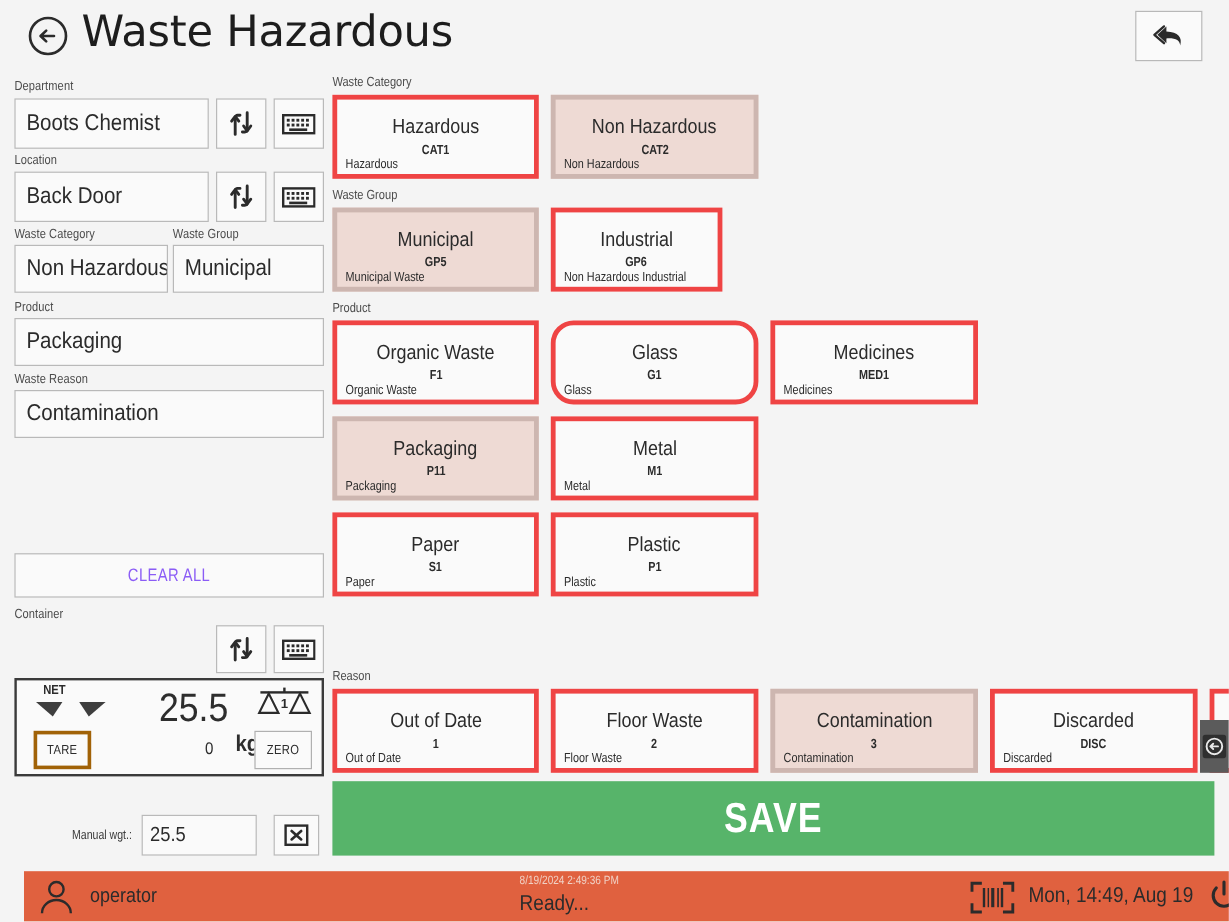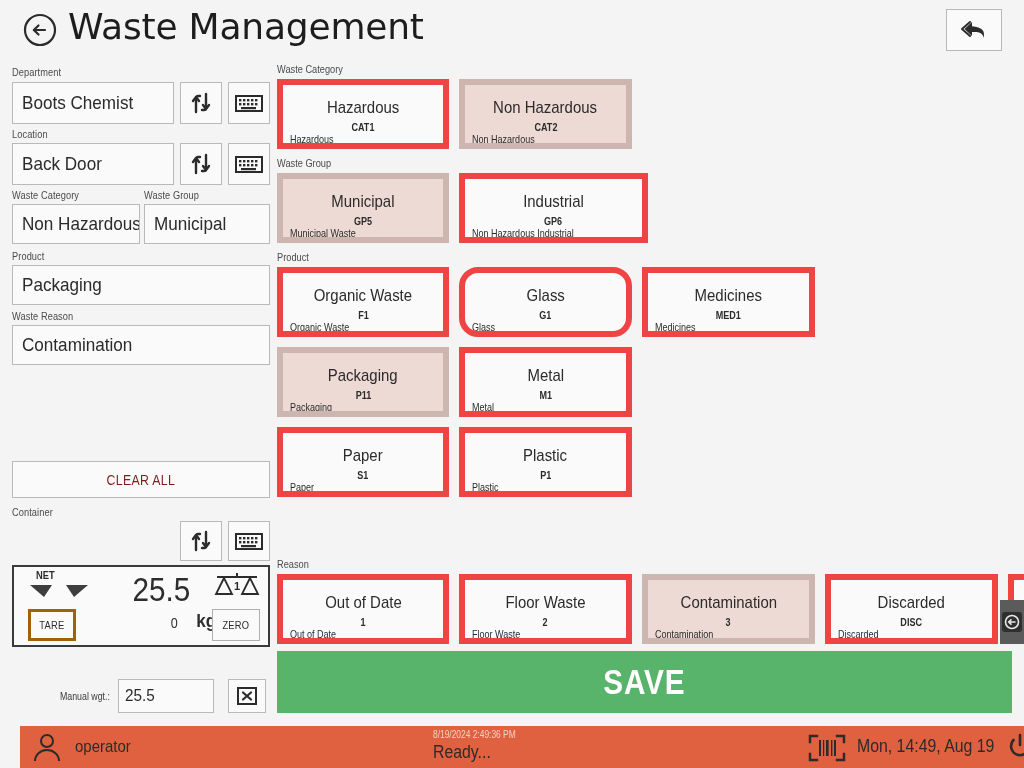--- a/index.html
+++ b/index.html
@@ -65,21 +65,21 @@
     background: #fafafa; border: 1px solid #b9b9b9;
     display: flex; align-items: center; justify-content: center;
     cursor: pointer;
   }
 
   
   #clear-all {
     position: absolute; left: 12px; top: 461px; width: 258px; height: 37px;
     background: #fafafa; border: 1px solid #b9b9b9;
     display: flex; align-items: center; justify-content: center;
-    font-size: 15px; color: #7f1d1d; letter-spacing: 0.4px;
+    font-size: 15px; color: #8b5cf6; letter-spacing: 0.4px;
     cursor: pointer;
   }
   #clear-all span { display:inline-block; transform: scaleX(0.82); }
 
   
   #scale-panel {
     position: absolute; left: 12px; top: 565px; width: 258px; height: 82px;
     background: #fafafa; border: 2px solid #3a3a3a;
   }
   #net-indicator {
@@ -146,21 +146,21 @@
   
   .section-label {
     position: absolute;
     font-size: 11px; color: #4b4b4b;
     transform: scaleX(0.84); transform-origin: left center;
     white-space: nowrap;
   }
   .tile {
     position: absolute;
     background: #fafafa;
-    border: 6px solid #ef4444;
+    border: 4px solid #ef4444;
     cursor: pointer;
     overflow: hidden;
   }
   .tile.selected {
     background: #eedad4;
     border-color: #cdb6b0;
   }
   .tile .t-name {
     position: absolute; left: 0; right: 0; top: 13px;
     text-align: center;
@@ -241,21 +241,21 @@
 
 <div id="app">
 
   <div id="header">
     <div id="back-btn">
       <svg width="36" height="36" viewBox="0 0 36 36">
         <circle cx="18" cy="18" r="15" fill="none" stroke="#2b2b2b" stroke-width="2.2"></circle>
         <path d="M23 18 H12 M16.5 13.5 L11.8 18 L16.5 22.5" fill="none" stroke="#2b2b2b" stroke-width="2.2" stroke-linecap="round" stroke-linejoin="round"></path>
       </svg>
     </div>
-    <div id="page-title">Waste Management</div>
+    <div id="page-title">Waste Hazardous</div>
     <div id="undo-btn">
       <svg width="32" height="26" viewBox="0 0 32 26">
         <path d="M12 5 L4 12 L12 19" fill="none" stroke="#2b2b2b" stroke-width="2" stroke-linecap="round" stroke-linejoin="round"></path>
         <path d="M14 5 L6.5 12 L14 19 L14 15 C22 14.6 25 16.5 25.5 21 C27.5 14 24 10 14 9.3 Z" fill="#2b2b2b"></path>
       </svg>
     </div>
   </div>
 
   <div class="fieldlabel" style="left:12px; top:66px;">Department</div>
   <div class="textbox" style="left:12px; top:82px; width:162px; height:42px;">
@@ -420,21 +420,21 @@
     <div class="t-code"><i>CAT2</i></div>
     <div class="t-desc"><i>Non Hazardous</i></div>
   </div>
 
   <div class="section-label" style="left:277px; top:157px;">Waste Group</div>
   <div class="tile selected" style="left:277px; top:173px; width:172px; height:70px;">
     <div class="t-name"><i>Municipal</i></div>
     <div class="t-code"><i>GP5</i></div>
     <div class="t-desc"><i>Municipal Waste</i></div>
   </div>
-  <div class="tile" style="left:459px; top:173px; width:189px; height:70px;">
+  <div class="tile" style="left:459px; top:173px; width:143px; height:70px;">
     <div class="t-name"><i>Industrial</i></div>
     <div class="t-code"><i>GP6</i></div>
     <div class="t-desc"><i>Non Hazardous Industrial</i></div>
   </div>
 
   <div class="section-label" style="left:277px; top:251px;">Product</div>
   <div class="tile" style="left:277px; top:267px; width:172px; height:70px;">
     <div class="t-name"><i>Organic Waste</i></div>
     <div class="t-code"><i>F1</i></div>
     <div class="t-desc"><i>Organic Waste</i></div>

